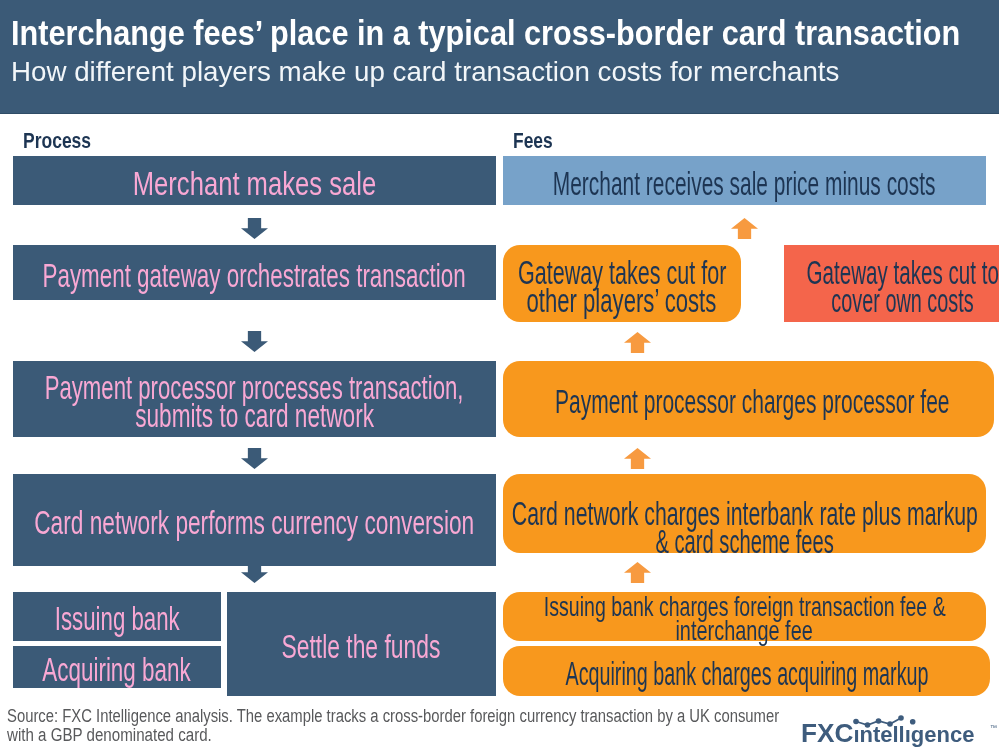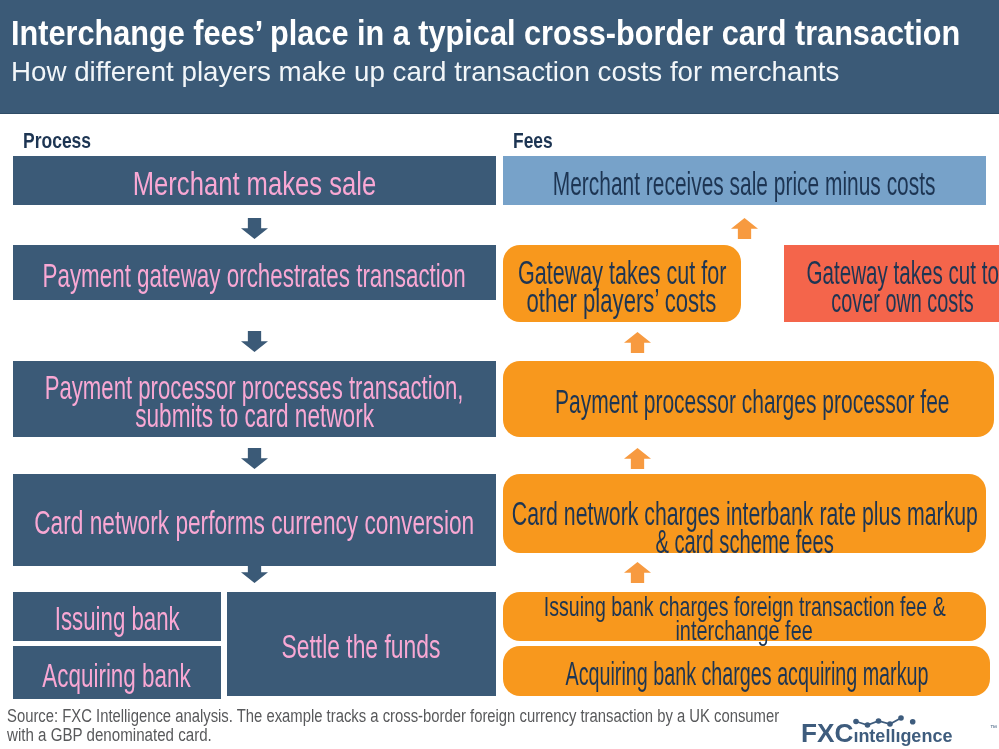--- a/index.html
+++ b/index.html
@@ -67,21 +67,21 @@
     <div class="ln" id="a4" style="transform:scaleX(0.698);">Card network performs currency conversion</div>
   </div>
   <div class="abs box orange" style="left:503px;top:474px;width:483px;height:78.5px;justify-content:flex-end;">
     <div class="ln" id="b4a" style="transform:scaleX(0.655);">Card network charges interbank rate plus markup</div>
     <div class="ln" id="b4b" style="transform:scaleX(0.621);">&amp; card scheme fees</div>
   </div>
 
   <div class="abs box navy" style="left:13px;top:591.5px;width:207.5px;height:49px;">
     <div class="ln" id="a5a" style="transform:scaleX(0.685);">Issuing bank</div>
   </div>
-  <div class="abs box navy" style="left:13px;top:646px;width:207.5px;height:53px;">
+  <div class="abs box navy" style="left:13px;top:646px;width:207.5px;height:42px;">
     <div class="ln" id="a5b" style="transform:scaleX(0.690);">Acquiring bank</div>
   </div>
   <div class="abs box navy" style="left:226.5px;top:591.5px;width:269.5px;height:104px;">
     <div class="ln" id="a5c" style="transform:scaleX(0.704);">Settle the funds</div>
   </div>
   <div class="abs box orange" style="left:503px;top:591.5px;width:483px;height:49px;">
     <div class="lns" id="b5a" style="transform:scaleX(0.708);">Issuing bank charges foreign transaction fee &amp;</div>
     <div class="lns" id="b5b" style="transform:scaleX(0.722);">interchange fee</div>
   </div>
   <div class="abs box orange" style="left:503px;top:646px;width:487px;height:49.5px;">
@@ -113,21 +113,21 @@
   <svg class="abs" style="left:623.5px;top:562px;" width="27" height="21" viewBox="0 0 27 21">
     <path d="M13.5 0 L27 10.7 H20.15 V21 H6.85 V10.7 H0 Z" fill="#F79A40"></path>
   </svg>
 
   <div class="abs ftr">
     <div id="f1" style="transform:scaleX(0.773);">Source: FXC Intelligence analysis. The example tracks a cross-border foreign currency transaction by a UK consumer</div>
     <div id="f2" style="transform:scaleX(0.788);">with a GBP denominated card.</div>
   </div>
 
   <div class="abs" id="logo" style="left:801px;top:712px;width:198px;height:37px;">
-    <span id="lg1" style="position:absolute;left:0;top:20.5px;font-weight:bold;font-size:26.2px;line-height:0;color:#3E5C7D;white-space:nowrap;">FXC<span id="lg2" style="font-size:18px;">ıntellıgence</span></span>
+    <span id="lg1" style="position:absolute;left:0;top:20.5px;font-weight:bold;font-size:26.2px;line-height:0;color:#3E5C7D;white-space:nowrap;">FXC<span id="lg2" style="font-size:22px;">ıntellıgence</span></span>
     <svg style="position:absolute;left:0;top:0;" width="198" height="37" viewBox="0 0 198 37">
       <g fill="#3E5C7D" stroke="none">
         <circle cx="55" cy="9.5" r="2.8"></circle>
         <circle cx="66.5" cy="13" r="2.8"></circle>
         <circle cx="77.5" cy="9" r="2.8"></circle>
         <circle cx="89" cy="12" r="2.8"></circle>
         <circle cx="100" cy="6" r="2.8"></circle>
         <circle cx="111.7" cy="9.7" r="2.8"></circle>
       </g>
       <polyline points="55,9.5 66.5,13 77.5,9 89,12 100,6" fill="none" stroke="#3E5C7D" stroke-width="1.8"></polyline>

